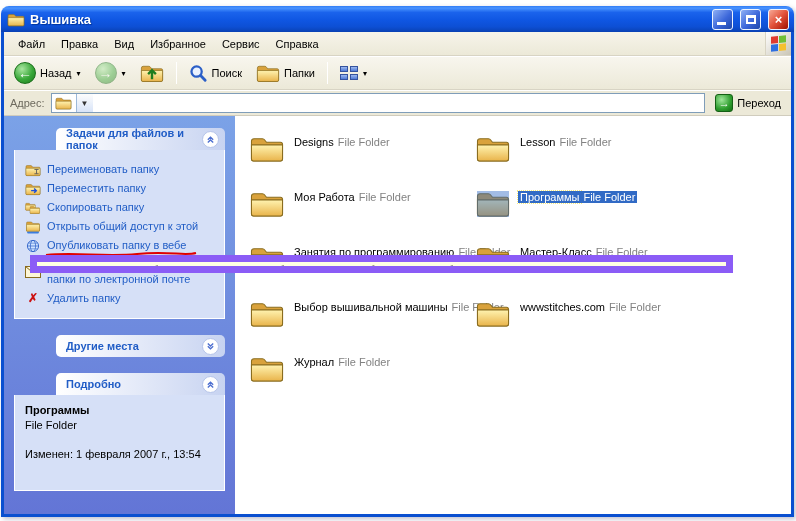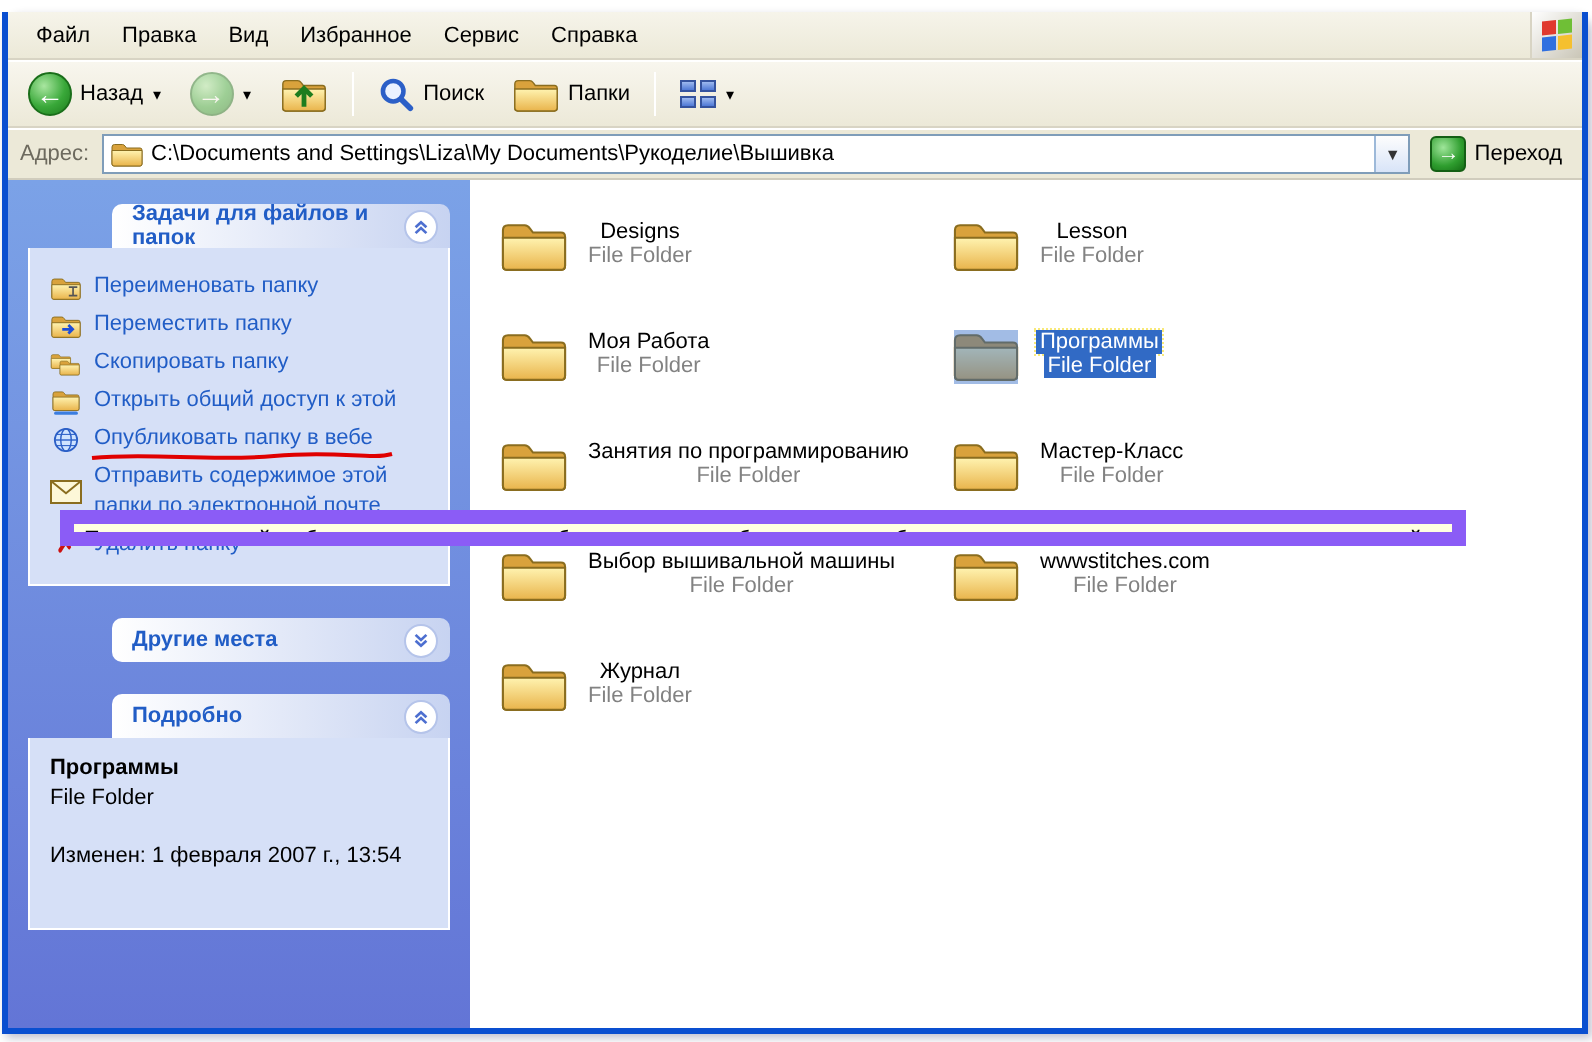--- a/index.html
+++ b/index.html
@@ -89,21 +89,21 @@
   .details-body { color:#000; line-height:15px; min-height:96px; }
   .det-name { font-weight:bold; }
   .det-mod { margin-top:14px; }
 
   
   .content { flex:1; background:#fff; position:relative; padding:18px 0 0 14px; overflow:hidden; }
   .grid { display:grid; grid-template-columns:226px 226px; grid-auto-rows:55px; }
   .item { display:flex; align-items:flex-start; gap:7px; cursor:default; }
   .folder-icon { position:relative; width:36px; flex:0 0 36px; }
   .folder-icon svg { width:36px; height:29px; }
-  .item-text { margin-top:2px; display:flex; flex-direction:column; align-items:center; }
+  .item-text { margin-top:2px; display:flex; flex-direction:row; align-items:center; }
   .item-name { color:#000; white-space:nowrap; padding:0 2px; }
   .item-type { color:#828282; white-space:nowrap; padding:0 2px; }
   .item.selected .item-name, .item.selected .item-type { background:#316ac5; color:#fff; }
   .item.selected .item-name { outline:1px dotted #f8e979; }
   .item.selected .folder-icon::after { content:""; position:absolute; left:2px; right:2px; top:2px; bottom:3px;
                                        background:rgba(49,106,197,.45); }
 
   
   .tooltip { position:absolute; left:30px; top:255px; width:703px; height:18px;
              background:#ffffe1; border:7px solid #8b5cf6; padding:2px 5px; color:#000;
@@ -126,20 +126,35 @@
       <path d="M2 5.2 L5 2.4 L8 5.2 M2 8.4 L5 5.6 L8 8.4" fill="none" stroke="#4d6fd0" stroke-width="1.5"></path>
     </symbol>
     <symbol id="sym-chevdown" viewBox="0 0 10 10">
       <path d="M2 1.6 L5 4.4 L8 1.6 M2 4.8 L5 7.6 L8 4.8" fill="none" stroke="#4d6fd0" stroke-width="1.5"></path>
     </symbol>
   </defs>
 </svg>
 
 <div class="window">
 
+  <div class="titlebar">
+    <svg class="i22" style="width:18px;height:15px">
+        <use href="#sym-folder"></use>
+      </svg>
+    <span class="title-text">Вышивка</span>
+    <span class="tb-ctrl minb">
+        <span class="min-glyph"></span>
+      </span>
+    <span class="tb-ctrl maxb">
+        <span class="max-glyph"></span>
+      </span>
+    <span class="tb-ctrl closeb">
+        <span>×</span>
+      </span>
+  </div>
 
   <div class="win-body">
 
     <div class="menubar">
       <span class="menu-item">Файл</span>
       <span class="menu-item">Правка</span>
       <span class="menu-item">Вид</span>
       <span class="menu-item">Избранное</span>
       <span class="menu-item">Сервис</span>
       <span class="menu-item">Справка</span>
@@ -195,21 +210,20 @@
         <span class="dd">▾</span>
       </div>
     </div>
 
     <div class="addressbar">
       <span class="addr-label">Адрес:</span>
       <div class="addr-combo">
         <svg viewBox="0 0 34 28" style="width:17px;height:14px">
             <use href="#sym-folder"></use>
           </svg>
-        <span class="addr-text">C:\Documents and Settings\Liza\My Documents\Рукоделие\Вышивка</span>
         <span class="combo-btn">▼</span>
       </div>
       <div class="go-btn">
         <span class="go-icon">→</span>
         <span>Переход</span>
       </div>
     </div>
 
     <div class="main">
 

